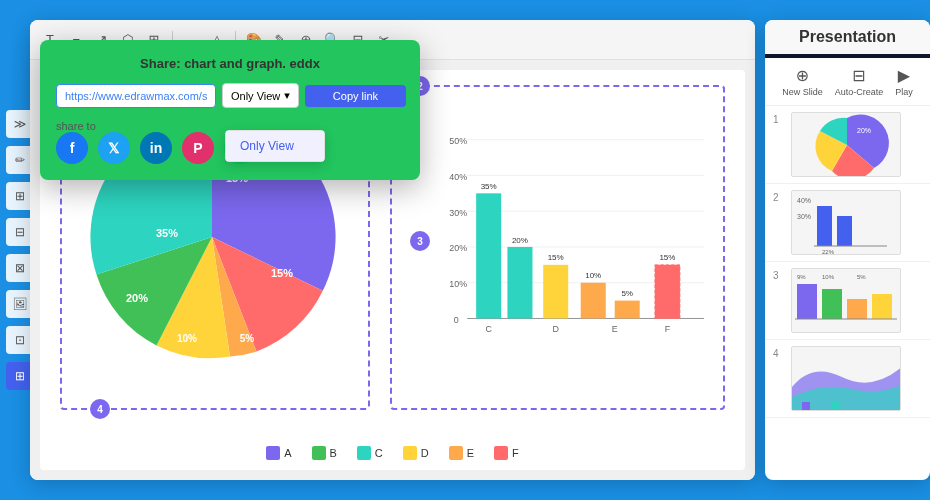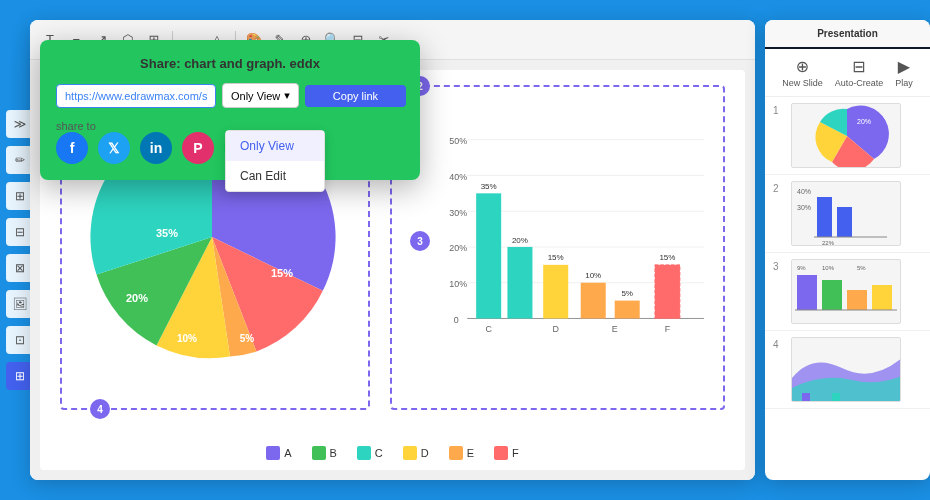--- a/index.html
+++ b/index.html
@@ -244,24 +244,24 @@
       top: 20px;
       width: 165px;
       bottom: 20px;
       background: white;
       border-radius: 8px;
       box-shadow: 0 4px 20px rgba(0,0,0,0.2);
       overflow: hidden;
     }
     .panel-header {
       background: #f8f8f8;
-      border-bottom: 2px solid #0f172a;
+      border-bottom: 4px solid #0f172a;
       padding: 8px 10px;
       text-align: center;
-      font-size: 10px;
+      font-size: 16px;
       font-weight: 600;
       color: #333;
     }
     .panel-toolbar {
       display: flex;
       align-items: center;
       justify-content: center;
       gap: 12px;
       padding: 8px;
       border-bottom: 1px solid #eee;
@@ -504,21 +504,20 @@
     <div class="social-icon" style="background:#1877f2;">f</div>
     <div class="social-icon" style="background:#1da1f2;">𝕏</div>
     <div class="social-icon" style="background:#0077b5;">in</div>
     <div class="social-icon" style="background:#e1306c;">P</div>
     <div class="social-icon" style="background:#06c755;">L</div>
   </div>
 </div>
 
 <div class="dropdown-menu">
   <div class="dropdown-item active">Only View</div>
-  <div class="dropdown-item">Can Edit</div>
 </div>
 
 <div class="right-panel">
   <div class="panel-header">Presentation</div>
   <div class="panel-toolbar">
     <div class="panel-tool">
       <div class="panel-tool-icon">⊕</div>
       <span>New Slide</span>
     </div>
     <div class="panel-tool">

